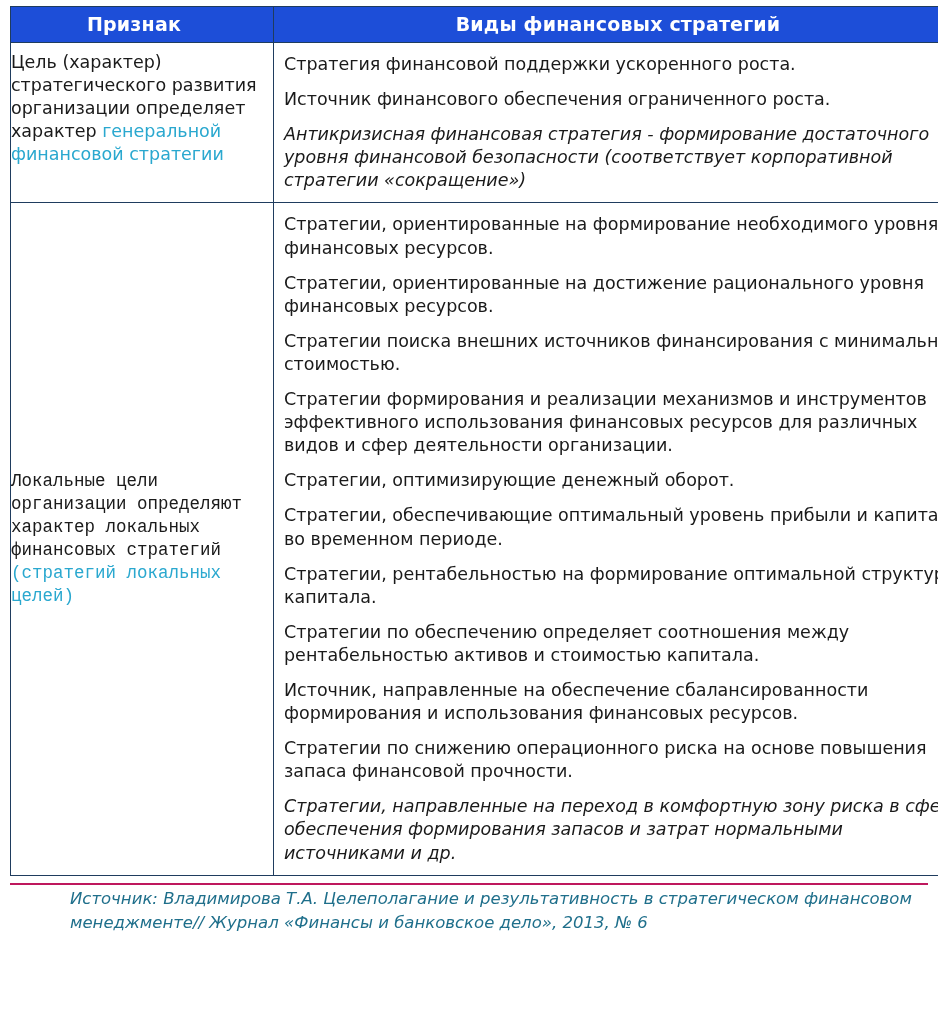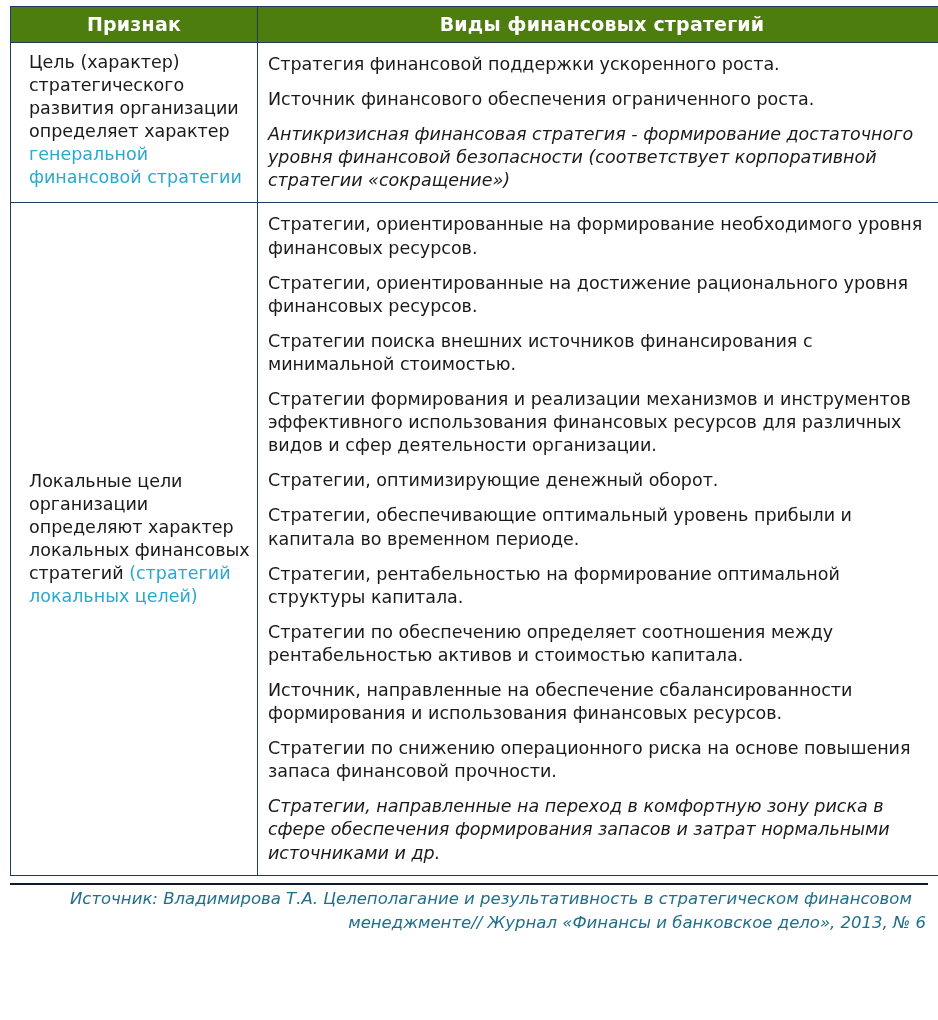--- a/index.html
+++ b/index.html
@@ -24,33 +24,33 @@
   table.main {
     border-collapse: collapse;
     width: 918px;
     table-layout: fixed;
   }
   table.main td, table.main th {
     border: 1px solid #1f3c5e;
     vertical-align: top;
   }
   thead th {
-    background: #4d7c0f;
+    background: #1d4ed8;
     color: #ffffff;
     font-size: 19px;
     font-weight: bold;
     text-align: center;
-    padding: 6px 4px 7px 4px;
+    padding: 6px 20px 7px 4px;
     letter-spacing: 0.2px;
   }
   thead th.col-a { width: 238px; }
   thead th.col-b { width: 680px; }
 
   td.feature {
-    padding: 8px 6px 8px 18px;
+    padding: 8px 6px 8px 0;
     font-size: 17.5px;
     line-height: 1.32;
     margin-top: 48px;
   }
   td.feature .plain { color: #1a1a1a; }
   td.feature .accent { color: #2aa8cf; }
 
   td.list {
     padding: 6px 10px 8px 10px;
     font-size: 17.5px;
@@ -66,24 +66,24 @@
   .source {
     margin-top: 7px;
     width: 918px;
     box-sizing: border-box;
     font-style: italic;
     font-size: 16.5px;
     line-height: 1.45;
     color: #1f6f8b;
     text-align: right;
     padding: 2px 2px 0 60px;
-    border-top: 2px solid #0f172a;
+    border-top: 2px solid #be185d;
   }
   .source .line1 { display: block; text-align: left; }
-  .source .line2 { display: block; text-align: right; }
+  .source .line2 { display: block; text-align: left; }
 </style>
 </head>
 <body>
 
 <div class="page">
 
   <table class="main">
     <thead>
       <tr>
         <th class="col-a">Признак</th>
@@ -97,21 +97,21 @@
           <span class="plain">Цель (характер) стратегического развития организации определяет характер </span><span class="accent">генеральной финансовой стратегии</span>
         </td>
         <td class="list">
           <p>Стратегия финансовой поддержки ускоренного роста.</p>
           <p>Источник финансового обеспечения ограниченного роста.</p>
           <p>Антикризисная финансовая стратегия - формирование достаточного уровня финансовой безопасности (соответствует корпоративной стратегии «сокращение»)</p>
         </td>
       </tr>
 
       <tr>
-        <td class="feature" style="vertical-align: middle;">
+        <td class="feature" style="vertical-align: middle; font-family: Liberation Mono, monospace;">
           <span class="plain">Локальные цели организации определяют характер локальных финансовых стратегий </span><span class="accent">(стратегий локальных целей)</span>
         </td>
         <td class="list">
           <p>Стратегии, ориентированные на формирование необходимого уровня финансовых ресурсов.</p>
           <p>Стратегии, ориентированные на достижение рационального уровня финансовых ресурсов.</p>
           <p>Стратегии поиска внешних источников финансирования с минимальной стоимостью.</p>
           <p>Стратегии формирования и реализации механизмов и инструментов эффективного использования финансовых ресурсов для различных видов и сфер деятельности организации.</p>
           <p>Стратегии, оптимизирующие денежный оборот.</p>
           <p>Стратегии, обеспечивающие оптимальный уровень прибыли и капитала во временном периоде.</p>
           <p>Стратегии, рентабельностью на формирование оптимальной структуры капитала.</p>

